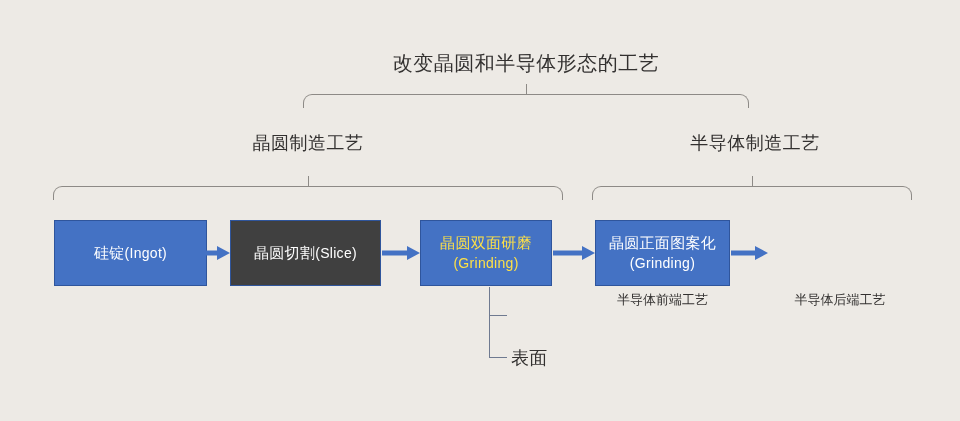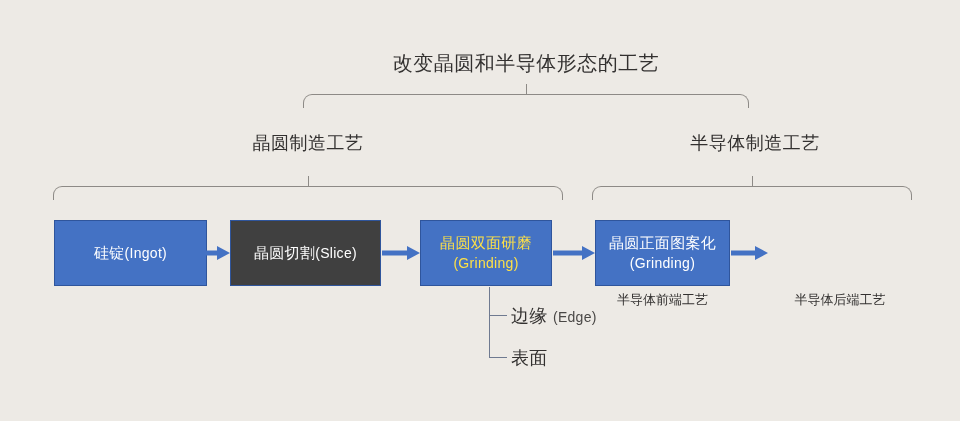--- a/index.html
+++ b/index.html
@@ -221,21 +221,17 @@
   </span>
 
 
   <div class="caption" id="cap-front">半导体前端工艺</div>
   <div class="caption" id="cap-back">半导体后端工艺</div>
 
   <div id="branch-stem" style="border-color: rgb(111, 122, 144);"></div>
   <div class="branch-stub" id="stub-edge" style="border-color: rgb(111, 122, 144);"></div>
   <div class="branch-stub" id="stub-surf" style="border-color: rgb(111, 122, 144);"></div>
 
-  <div class="branch-label" id="lab-edge">
-    <span>边缘</span>
-    <span class="en">(Edge)</span>
-  </div>
   <div class="branch-label" id="lab-surf">
     <span>表面</span>
   </div>
 
 </div>
 
 </body></html>

